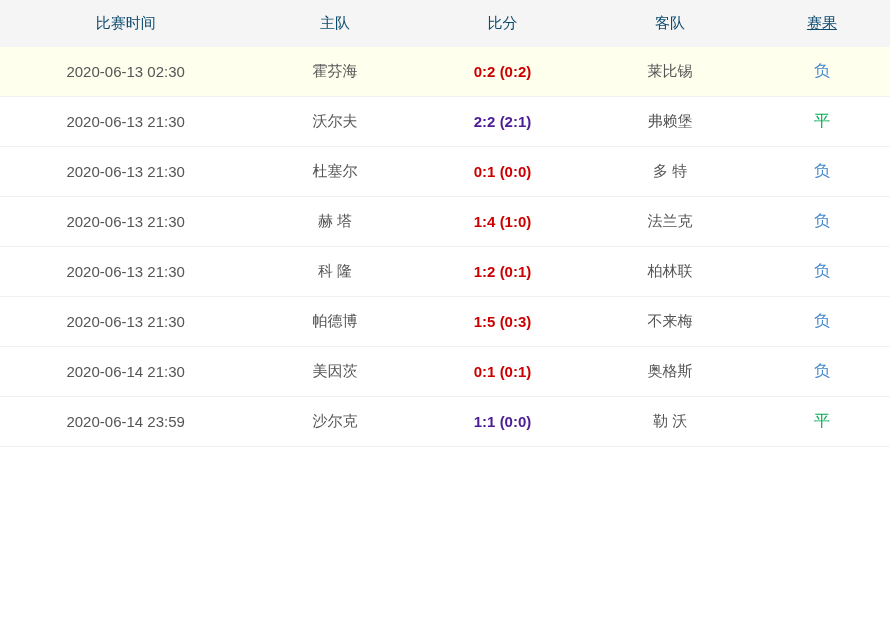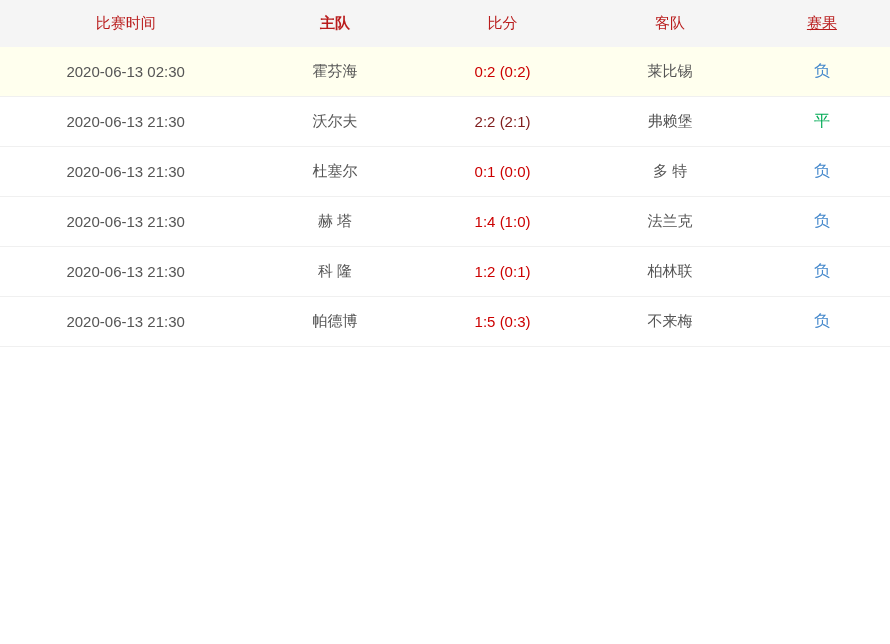--- a/index.html
+++ b/index.html
@@ -25,21 +25,21 @@
       border-collapse: collapse;
     }
 
     thead tr {
       background: #f5f5f5;
     }
 
     thead th {
       padding: 14px 10px;
       font-weight: normal;
-      color: #b91c1c;
+      color: #0c4a6e;
       font-size: 15px;
       text-align: center;
     }
 
     tbody tr {
       border-bottom: 1px solid #f0f0f0;
     }
 
     tbody tr:nth-child(odd) {
       background: #ffffff;
@@ -54,25 +54,25 @@
     }
 
     tbody td {
       padding: 14px 10px;
       text-align: center;
       color: #555;
       font-size: 15px;
     }
 
     .score {
-      font-weight: normal;
+      font-weight: bold;
     }
 
     .score-draw {
-      color: #7f1d1d;
+      color: #4c1d95;
     }
 
     .score-loss {
       color: #cc0000;
     }
 
     .score-win {
       color: #ff4500;
     }
 
@@ -85,21 +85,21 @@
       color: #4488cc;
       font-size: 16px;
     }
 
     .result-draw {
       color: #00aa55;
       font-size: 16px;
     }
 
     .col-time { width: 240px; }
-    .col-home { width: 160px; font-weight: bold; }
+    .col-home { width: 160px; }
     .col-score { width: 160px; text-align: center; }
     .col-away { width: 160px; }
     .col-result { width: 130px; text-decoration: underline; }
   </style>
 </head>
 <body>
 
 <div class="table-container">
   <table>
     <thead>
@@ -147,15 +147,29 @@
           <td>柏林联</td>
           <td class="result-loss">负</td>
         </tr>
         <tr>
           <td>2020-06-13 21:30</td>
           <td>帕德博</td>
           <td class="score score-loss">1:5 (0:3)</td>
           <td>不来梅</td>
           <td class="result-loss">负</td>
         </tr>
+        <tr>
+          <td>2020-06-14 21:30</td>
+          <td>美因茨</td>
+          <td class="score score-loss">0:1 (0:1)</td>
+          <td>奥格斯</td>
+          <td class="result-loss">负</td>
+        </tr>
+        <tr>
+          <td>2020-06-14 23:59</td>
+          <td>沙尔克</td>
+          <td class="score score-draw">1:1 (0:0)</td>
+          <td>勒 沃</td>
+          <td class="result-draw">平</td>
+        </tr>
       </tbody>
   </table>
 </div>
 
 </body></html>

